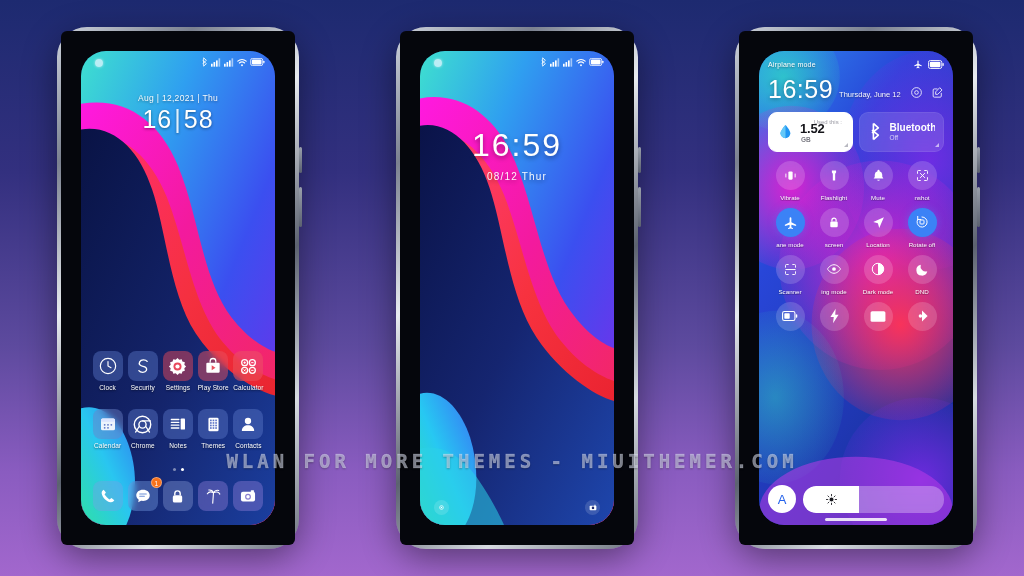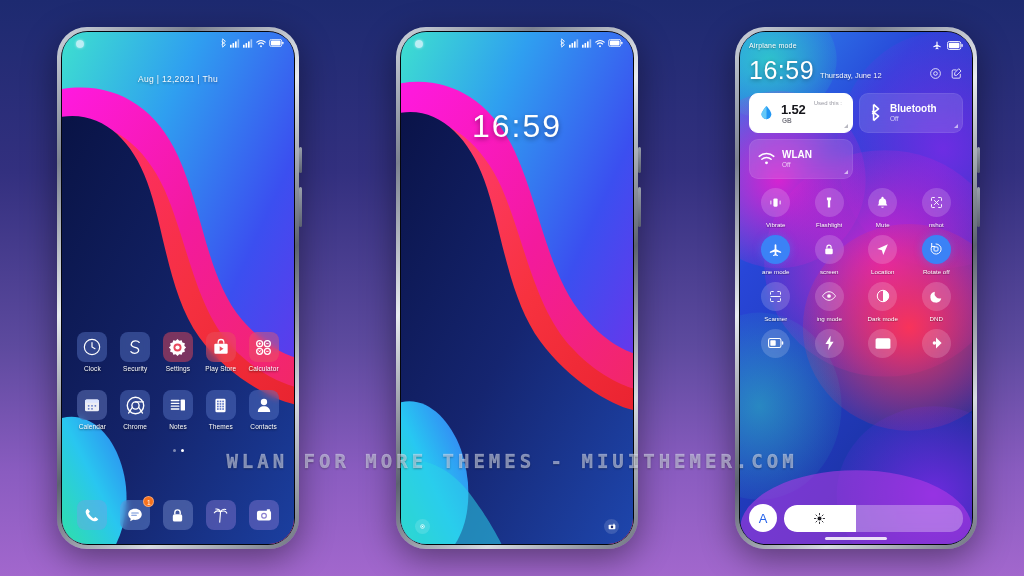--- a/index.html
+++ b/index.html
@@ -7,21 +7,21 @@
   body {
     font-family:"Liberation Sans", sans-serif;
     background:linear-gradient(180deg,#1d2a70 0%,#33307f 30%,#5d4a9e 60%,#8a5cc0 82%,#a267cd 100%);
     position:relative;
   }
 
   
   .phone { position:absolute; border-radius:30px;
     background:linear-gradient(135deg,#cfd4dd 0%,#7b8190 18%,#e8ebf0 38%,#5c6270 60%,#d7dbe2 80%,#6e7480 100%);
     padding:4px; box-shadow:0 10px 34px rgba(0,0,0,.42); }
-  .phone-inner { width:100%; height:100%; border-radius:27px; background:#05060c; padding:1px; }
+  .phone-inner { width:100%; height:100%; border-radius:6px; background:#05060c; padding:20px; }
   .screen { position:relative; width:100%; height:100%; border-radius:25px; overflow:hidden; }
 
   .side-btn { position:absolute; right:-3px; width:3px; border-radius:2px;
     background:linear-gradient(180deg,#9aa0ac,#5b6170); }
 
   
   .wall { position:absolute; inset:0; background:#0f1b52; overflow:hidden; }
   .wall svg { position:absolute; inset:0; width:100%; height:100%; display:block; }
 
   
@@ -193,20 +193,23 @@
           </svg>
         <svg width="15" height="8" viewBox="0 0 18 10">
             <rect x=".5" y=".5" width="15" height="9" rx="2.2" stroke="#fff" stroke-width="1" fill="none"></rect>
             <rect x="2" y="2" width="12" height="6" rx="1.2" fill="#fff"></rect>
             <rect x="16.2" y="3.4" width="1.5" height="3.2" rx=".7" fill="#fff"></rect>
           </svg>
       </div>
 
       <div class="clockwidget">
         <div class="cw-date">Aug | 12,2021 | Thu</div>
+        <div class="cw-time">
+          <span>16</span><span class="sep">|</span><span>58</span>
+        </div>
       </div>
 
       <div class="appgrid" style="top:300px;">
         <div class="app">
           <div class="app-ico" style="background:rgba(92,120,200,.45);">
             <svg width="20" height="20" viewBox="0 0 24 24">
                 <circle cx="12" cy="12" r="9.2" stroke="#fff" stroke-width="1.4" fill="none"></circle>
                 <path d="M12 6.6 L12 12 L15.6 14" stroke="#fff" stroke-width="1.4" fill="none" stroke-linecap="round"></path>
               </svg>
           </div>
@@ -463,20 +466,21 @@
           </svg>
         <svg width="15" height="8" viewBox="0 0 18 10">
             <rect x=".5" y=".5" width="15" height="9" rx="2.2" stroke="#fff" stroke-width="1" fill="none"></rect>
             <rect x="2" y="2" width="12" height="6" rx="1.2" fill="#fff"></rect>
             <rect x="16.2" y="3.4" width="1.5" height="3.2" rx=".7" fill="#fff"></rect>
           </svg>
       </div>
 
       <div class="lockclock">
         <div class="lk-time">16:59</div>
+        <div class="lk-date">08/12 Thur</div>
       </div>
 
       <div class="lock-bottom">
         <div class="lb">
           <svg width="9" height="9" viewBox="0 0 24 24">
               <circle cx="12" cy="12" r="5" fill="none" stroke="#fff" stroke-width="1.8"></circle>
               <circle cx="12" cy="12" r="2" fill="#fff"></circle>
             </svg>
         </div>
         <div class="lb">
@@ -588,32 +592,20 @@
                 <path d="M4 1.5 L9.2 6.2 L2.5 11.5 M4 18.5 L9.2 13.8 L2.5 8.5 M4 1.5 L4 18.5" stroke="#fff" stroke-width="1.7" fill="none" stroke-linejoin="round"></path>
               </svg>
             <div class="bt-txt">
               <div class="bt-t1">Bluetooth</div>
               <div class="bt-t2">Off</div>
             </div>
             <div class="bt-corner"></div>
           </div>
 
 
-          <div class="bt">
-            <svg width="17" height="14" viewBox="0 0 22 16">
-                <path d="M1.5 4.6 A14 14 0 0 1 20.5 4.6" stroke="#fff" stroke-width="1.9" fill="none" stroke-linecap="round"></path>
-                <path d="M5 8.4 A9 9 0 0 1 17 8.4" stroke="#fff" stroke-width="1.9" fill="none" stroke-linecap="round"></path>
-                <circle cx="11" cy="13" r="1.9" fill="#fff"></circle>
-              </svg>
-            <div class="bt-txt">
-              <div class="bt-t1">WLAN</div>
-              <div class="bt-t2">Off</div>
-            </div>
-            <div class="bt-corner"></div>
-          </div>
         </div>
 
         <div class="toggles">
 
           <div class="tg">
             <div class="tg-c">
               <svg width="15" height="15" viewBox="0 0 24 24">
                   <rect x="8.6" y="5.4" width="6.8" height="13.2" rx="1.8" fill="#fff"></rect>
                   <g stroke="#fff" stroke-width="1.5" stroke-linecap="round">
                     <path d="M4.6 9.6 L4.6 14.4"></path>

